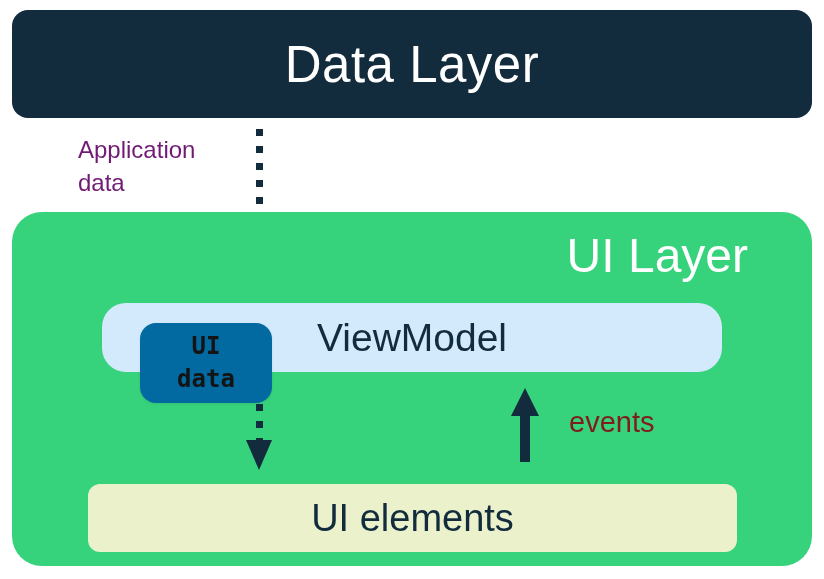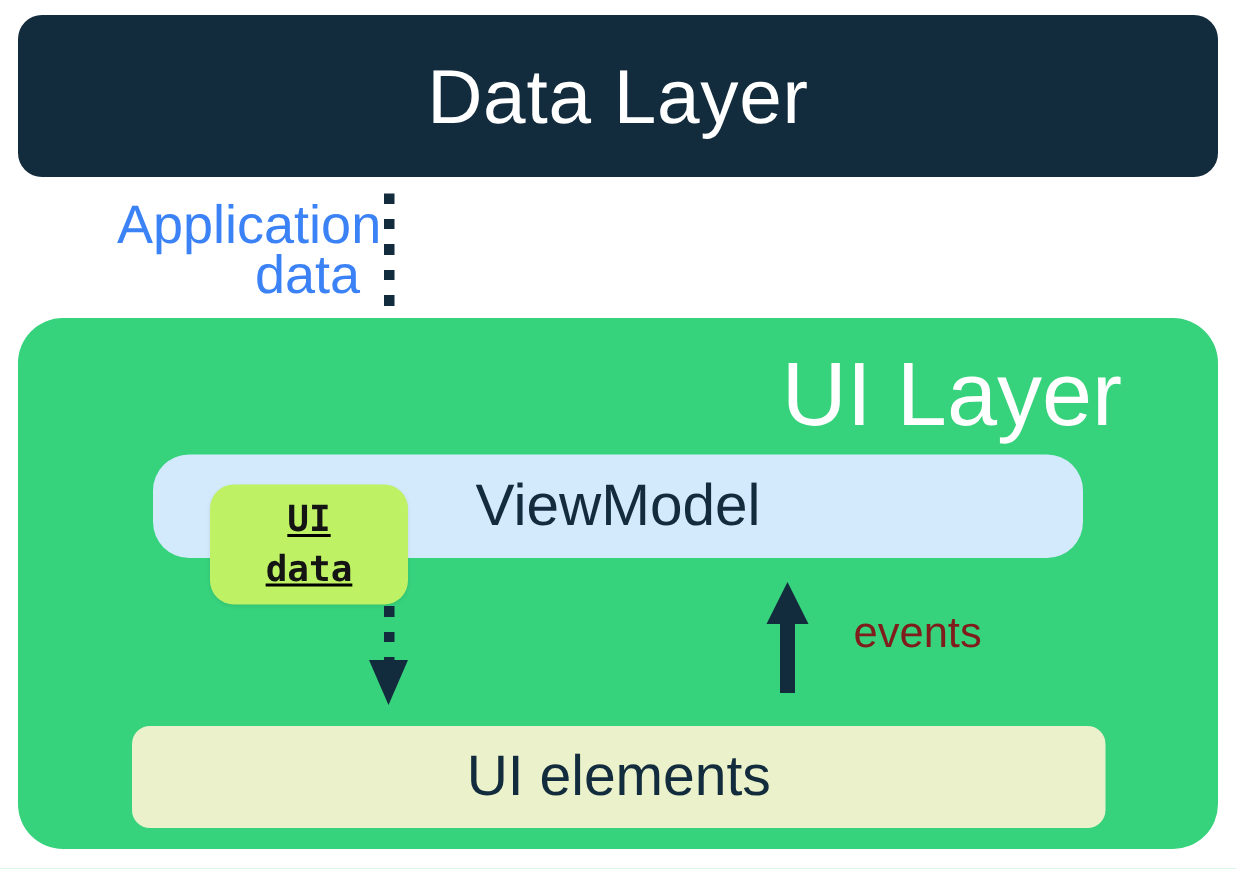--- a/index.html
+++ b/index.html
@@ -27,23 +27,23 @@
   .data-layer-label {
     color: #ffffff;
     font-size: 51px;
     letter-spacing: 0.5px;
   }
   
   .app-data-label {
     position: absolute;
     left: 78px; top: 133px;
     width: 162px;
-    text-align: right;
-    color: #3b82f6;
-    font-size: 36px;
+    text-align: left;
+    color: #701a75;
+    font-size: 24px;
     line-height: 33px;
   }
   
   .dotted-v {
     position: absolute;
     width: 7px;
     background: repeating-linear-gradient(to bottom, #122B3D 0 7px, transparent 7px 17px);
   }
   .dotted-upper { left: 256px; top: 129px; height: 138px; }
   .dotted-lower { left: 256px; top: 404px; height: 36px; }
@@ -61,45 +61,45 @@
     position: absolute;
     left: 12px; top: 212px;
     width: 800px; height: 354px;
     background: #37D27C;
     border-radius: 30px;
   }
   .ui-layer-title {
     position: absolute;
     top: 228px; right: 76px;
     color: #ffffff;
-    font-size: 60px;
+    font-size: 48px;
   }
   
   .viewmodel-box {
     position: absolute;
     left: 102px; top: 303px;
     width: 620px; height: 69px;
     background: #D3E9FC;
     border-radius: 24px;
     display: flex; align-items: center; justify-content: center;
   }
   .viewmodel-label {
     color: #122B3D;
     font-size: 39px;
   }
   
   .ui-state-badge {
     position: absolute;
     left: 140px; top: 323px;
     width: 132px; height: 80px;
-    background: #bef264;
+    background: #0369a1;
     border-radius: 16px;
     box-shadow: 0 1px 3px rgba(0,0,0,0.08);
     display: flex; flex-direction: column;
-    align-items: center; justify-content: center; text-decoration: underline;
+    align-items: center; justify-content: center;
   }
   .ui-state-line {
     font-family: "DejaVu Sans Mono", monospace;
     font-weight: bold;
     font-size: 24px;
     line-height: 33px;
     color: #141414;
   }
   
   .events-arrowhead {

